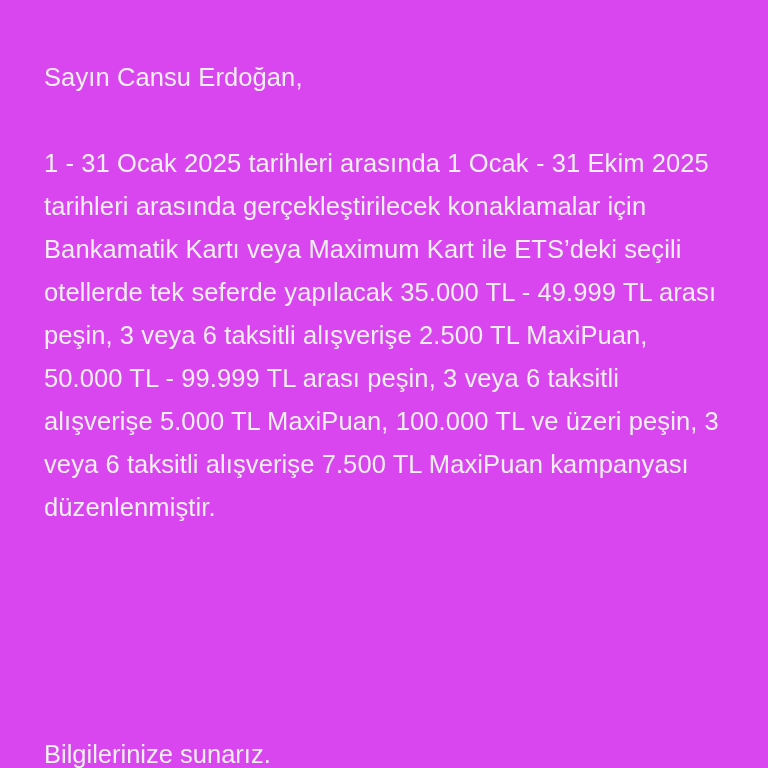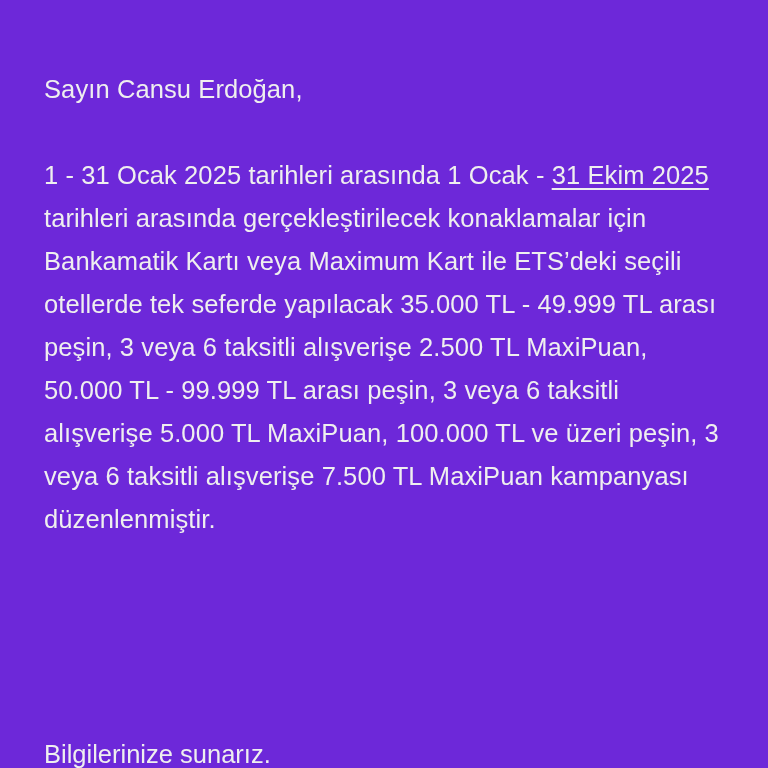--- a/index.html
+++ b/index.html
@@ -11,39 +11,38 @@
     width: 768px;
     height: 768px;
     overflow: hidden;
     font-family: "Liberation Sans", sans-serif;
     color: #f2f2f2;
   }
   .page {
     position: relative;
     width: 768px;
     height: 768px;
-    background: #6d28d9;
+    background: #d946ef;
     box-sizing: border-box;
-    padding: 16px 44px;
+    padding: 4px 44px;
   }
   .body-block {
     padding-top: 52px;
   }
   p {
     margin: 0;
     font-size: 25.5px;
     line-height: 43px;
     color: #efefef;
     letter-spacing: 0.1px;
   }
   .para-gap {
     height: 43px;
   }
   .underline {
-    text-decoration: underline;
     text-underline-offset: 4px;
   }
   .last-line {
     position: absolute;
     left: 44px;
     bottom: -8px;
     font-size: 25.5px;
     line-height: 43px;
     color: #efefef;
     white-space: nowrap;

